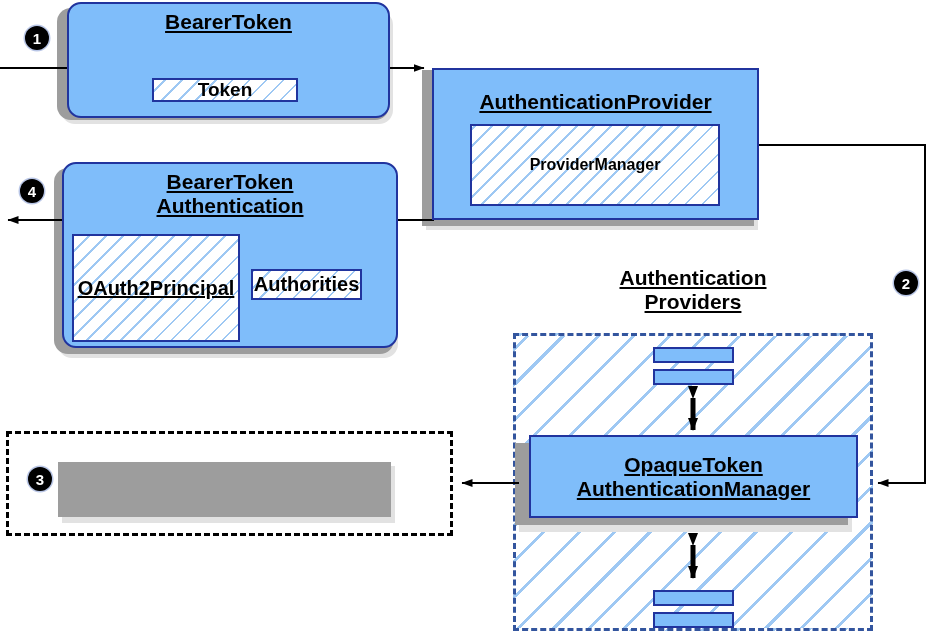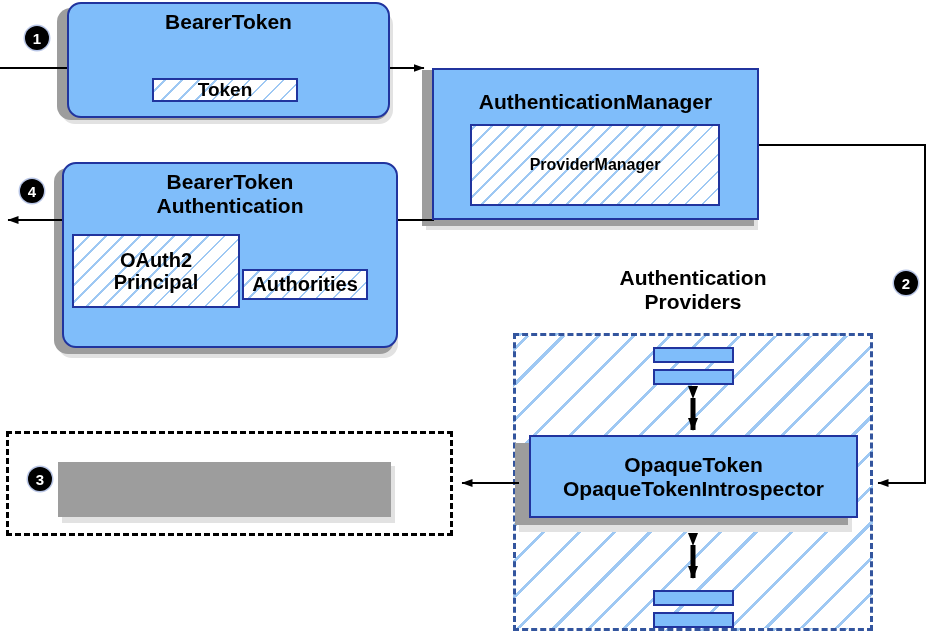--- a/index.html
+++ b/index.html
@@ -109,21 +109,21 @@
     color: #fff;
     font-weight: bold;
     font-size: 15px;
     display: flex;
     align-items: center;
     justify-content: center;
     box-shadow: 0 0 0 1.5px #b9c6e6;
     z-index: 30;
   }
 
-  .title-line { display: block; }
+  .title-line { display: block; text-decoration: underline; }
 
   svg.wires {
     position: absolute;
     left: 0; top: 0;
     width: 932px;
     height: 635px;
     z-index: 5;
     pointer-events: none;
   }
 
@@ -206,50 +206,50 @@
   <div class="node rounded" style="left:67px; top:2px; width:323px; height:116px; font-size:21px; padding-top:6px; z-index:10;">
     <span class="title-line">BearerToken</span>
   </div>
   <div class="hatch" style="left:152px; top:78px; width:146px; height:24px; font-size:19px; z-index:12;">
     <span>Token</span>
   </div>
 
   <div class="shadow2" style="left:426px; top:74px; width:332px; height:156px;"></div>
   <div class="shadow" style="left:422px; top:70px; width:332px; height:156px;"></div>
   <div class="node" style="left:432px; top:68px; width:327px; height:152px; font-size:21px; padding-top:20px; z-index:10;">
-    <span class="title-line">AuthenticationManager</span>
+    <span class="title-line">AuthenticationProvider</span>
   </div>
   <div class="hatch" style="left:470px; top:124px; width:250px; height:82px; font-size:16px; z-index:12;">
     <span>ProviderManager</span>
   </div>
 
   <div class="shadow2 rounded" style="left:58px; top:172px; width:340px; height:186px;"></div>
   <div class="shadow rounded" style="left:54px; top:168px; width:340px; height:186px;"></div>
   <div class="node rounded" style="left:62px; top:162px; width:336px; height:186px; font-size:21px; padding-top:6px; z-index:10;">
     <span class="title-line">BearerToken</span>
     <span class="title-line">Authentication</span>
   </div>
-  <div class="hatch" style="left:72px; top:234px; width:168px; height:74px; font-size:20px; flex-direction:column; z-index:12;">
+  <div class="hatch" style="left:72px; top:234px; width:168px; height:108px; font-size:20px; flex-direction:row; z-index:12;">
     <span class="title-line">OAuth2</span>
     <span class="title-line">Principal</span>
   </div>
-  <div class="hatch" style="left:242px; top:269px; width:126px; height:31px; font-size:20px; z-index:13;">
+  <div class="hatch" style="left:251px; top:269px; width:111px; height:31px; font-size:20px; z-index:13;">
     <span>Authorities</span>
   </div>
 
   <div class="dashed-black" style="left:6px; top:431px; width:447px; height:105px; z-index:2;"></div>
 
   <div class="shadow2" style="left:62px; top:466px; width:333px; height:57px;"></div>
   <div class="shadow" style="left:58px; top:462px; width:333px; height:55px;"></div>
 
   <div class="shadow2" style="left:519px; top:447px; width:333px; height:85px; z-index:4;"></div>
   <div class="shadow" style="left:515px; top:443px; width:333px; height:82px; z-index:4;"></div>
   <div class="node" style="left:529px; top:435px; width:329px; height:83px; font-size:21px; justify-content:center; z-index:10;align-items:center;">
     <span class="title-line">OpaqueToken</span>
-    <span class="title-line">OpaqueTokenIntrospector</span>
+    <span class="title-line">AuthenticationManager</span>
   </div>
 
   <div class="badge" style="left:25px; top:26px;">
     <span>1</span>
   </div>
   <div class="badge" style="left:894px; top:271px;">
     <span>2</span>
   </div>
   <div class="badge" style="left:28px; top:467px;">
     <span>3</span>

